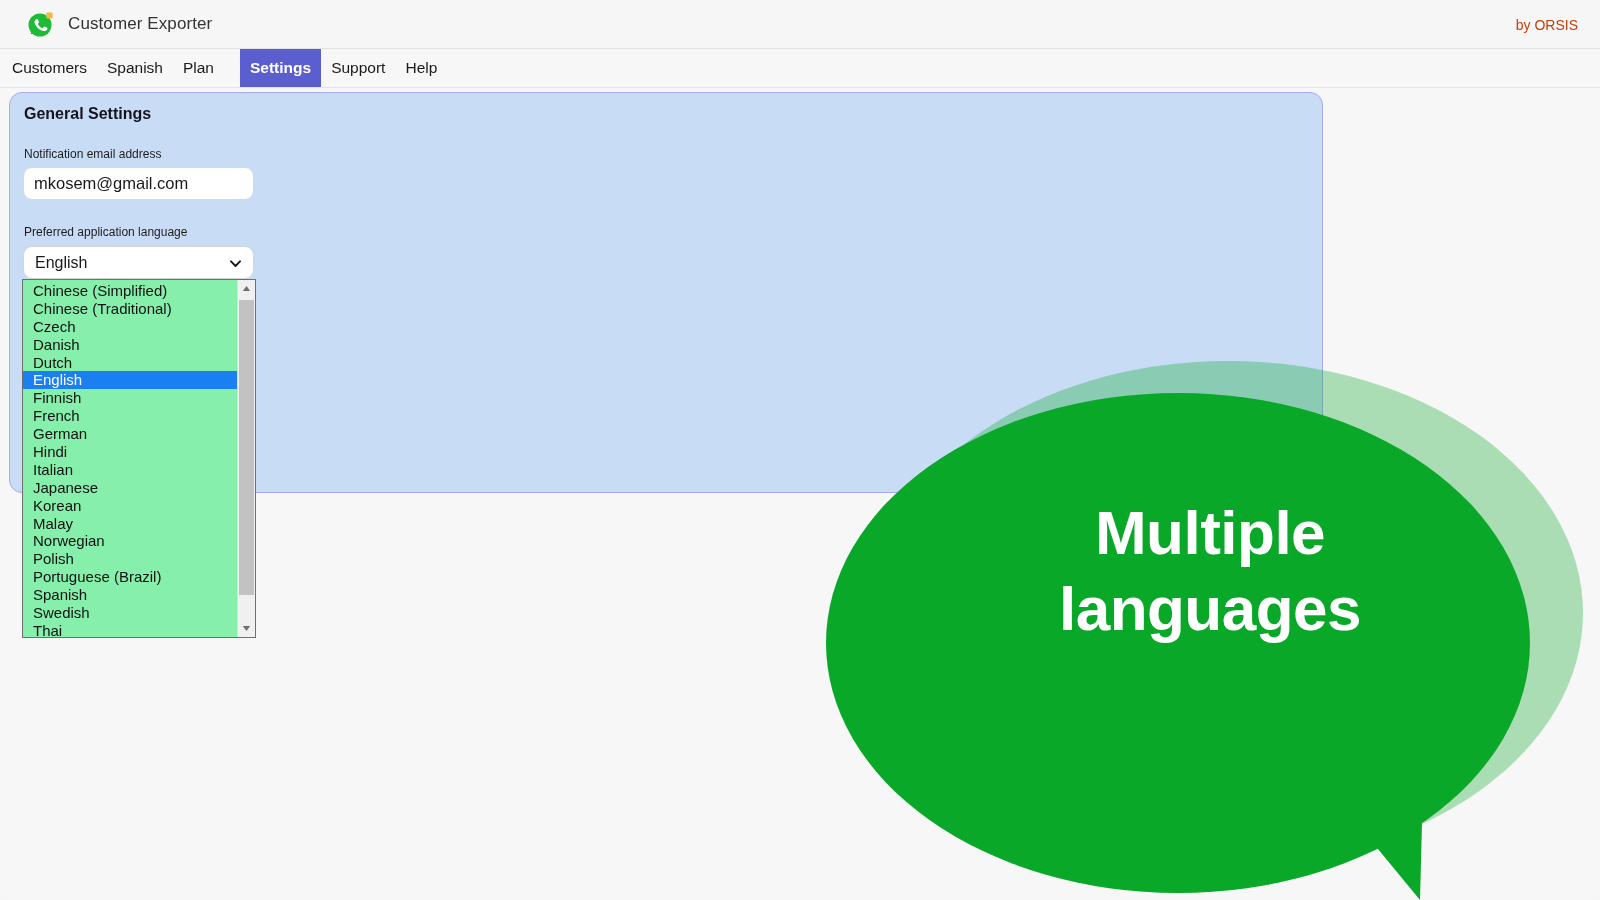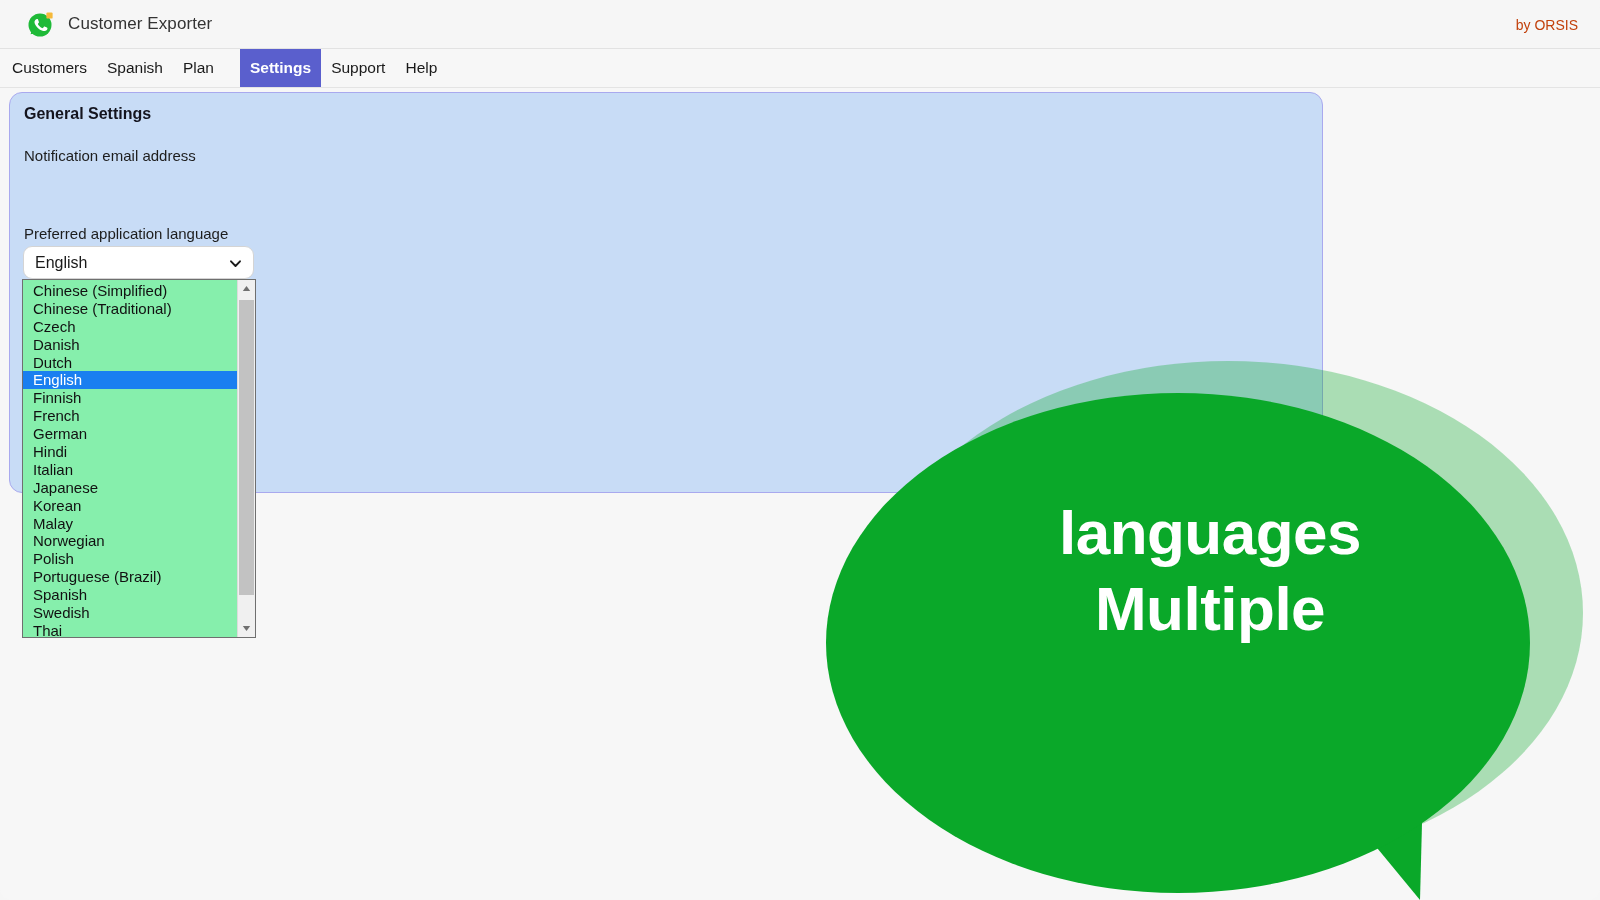--- a/index.html
+++ b/index.html
@@ -99,21 +99,21 @@
   .panel-title {
     position: absolute;
     left: 14px;
     top: 12px;
     font-size: 16px;
     font-weight: bold;
     color: #14141e;
   }
   .field-label {
     position: absolute;
-    font-size: 15px;
+    font-size: 12px;
     color: #1d1d1d;
   }
   .label-email { left: 14px; top: 54px; }
   .label-lang  { left: 14px; top: 132px; }
 
   .email-input {
     position: absolute;
     left: 13px;
     top: 74px;
     width: 231px;
@@ -276,20 +276,21 @@
     <div class="nav-item">Plan</div>
     <div class="nav-item active">Settings</div>
     <div class="nav-item">Support</div>
     <div class="nav-item">Help</div>
   </div>
 
   <div class="panel">
     <div class="panel-title">General Settings</div>
 
     <div class="field-label label-email">Notification email address</div>
+    <input class="email-input" type="text" value="mkosem@gmail.com" style="">
 
     <div class="field-label label-lang">Preferred application language</div>
 
     <div class="select-box">
       <span class="select-value">English</span>
       <span class="select-chevron">
         <svg width="13" height="13" viewBox="0 0 13 13" aria-hidden="true">
           <path d="M2 4.3 L6.5 9 L11 4.3" fill="none" stroke="#1a1a1a" stroke-width="1.9" stroke-linecap="round" stroke-linejoin="round"></path>
         </svg>
       </span>
@@ -336,18 +337,18 @@
 
   <div class="bubble-wrap">
     <svg width="780" height="545" viewBox="0 0 780 545" aria-hidden="true">
       <g opacity="0.32">
         <ellipse cx="408" cy="258" rx="355" ry="252" fill="#0aa829"></ellipse>
       </g>
       <path d="M603 430 L600 545 L520 448 Z" fill="#0aa829"></path>
       <ellipse cx="358" cy="288" rx="352" ry="250" fill="#0aa829"></ellipse>
     </svg>
     <div class="bubble-text">
+      <div class="bubble-line">Multiple</div>
       <div class="bubble-line">languages</div>
-      <div class="bubble-line">Multiple</div>
     </div>
   </div>
 
 </div>
 
 </body></html>

